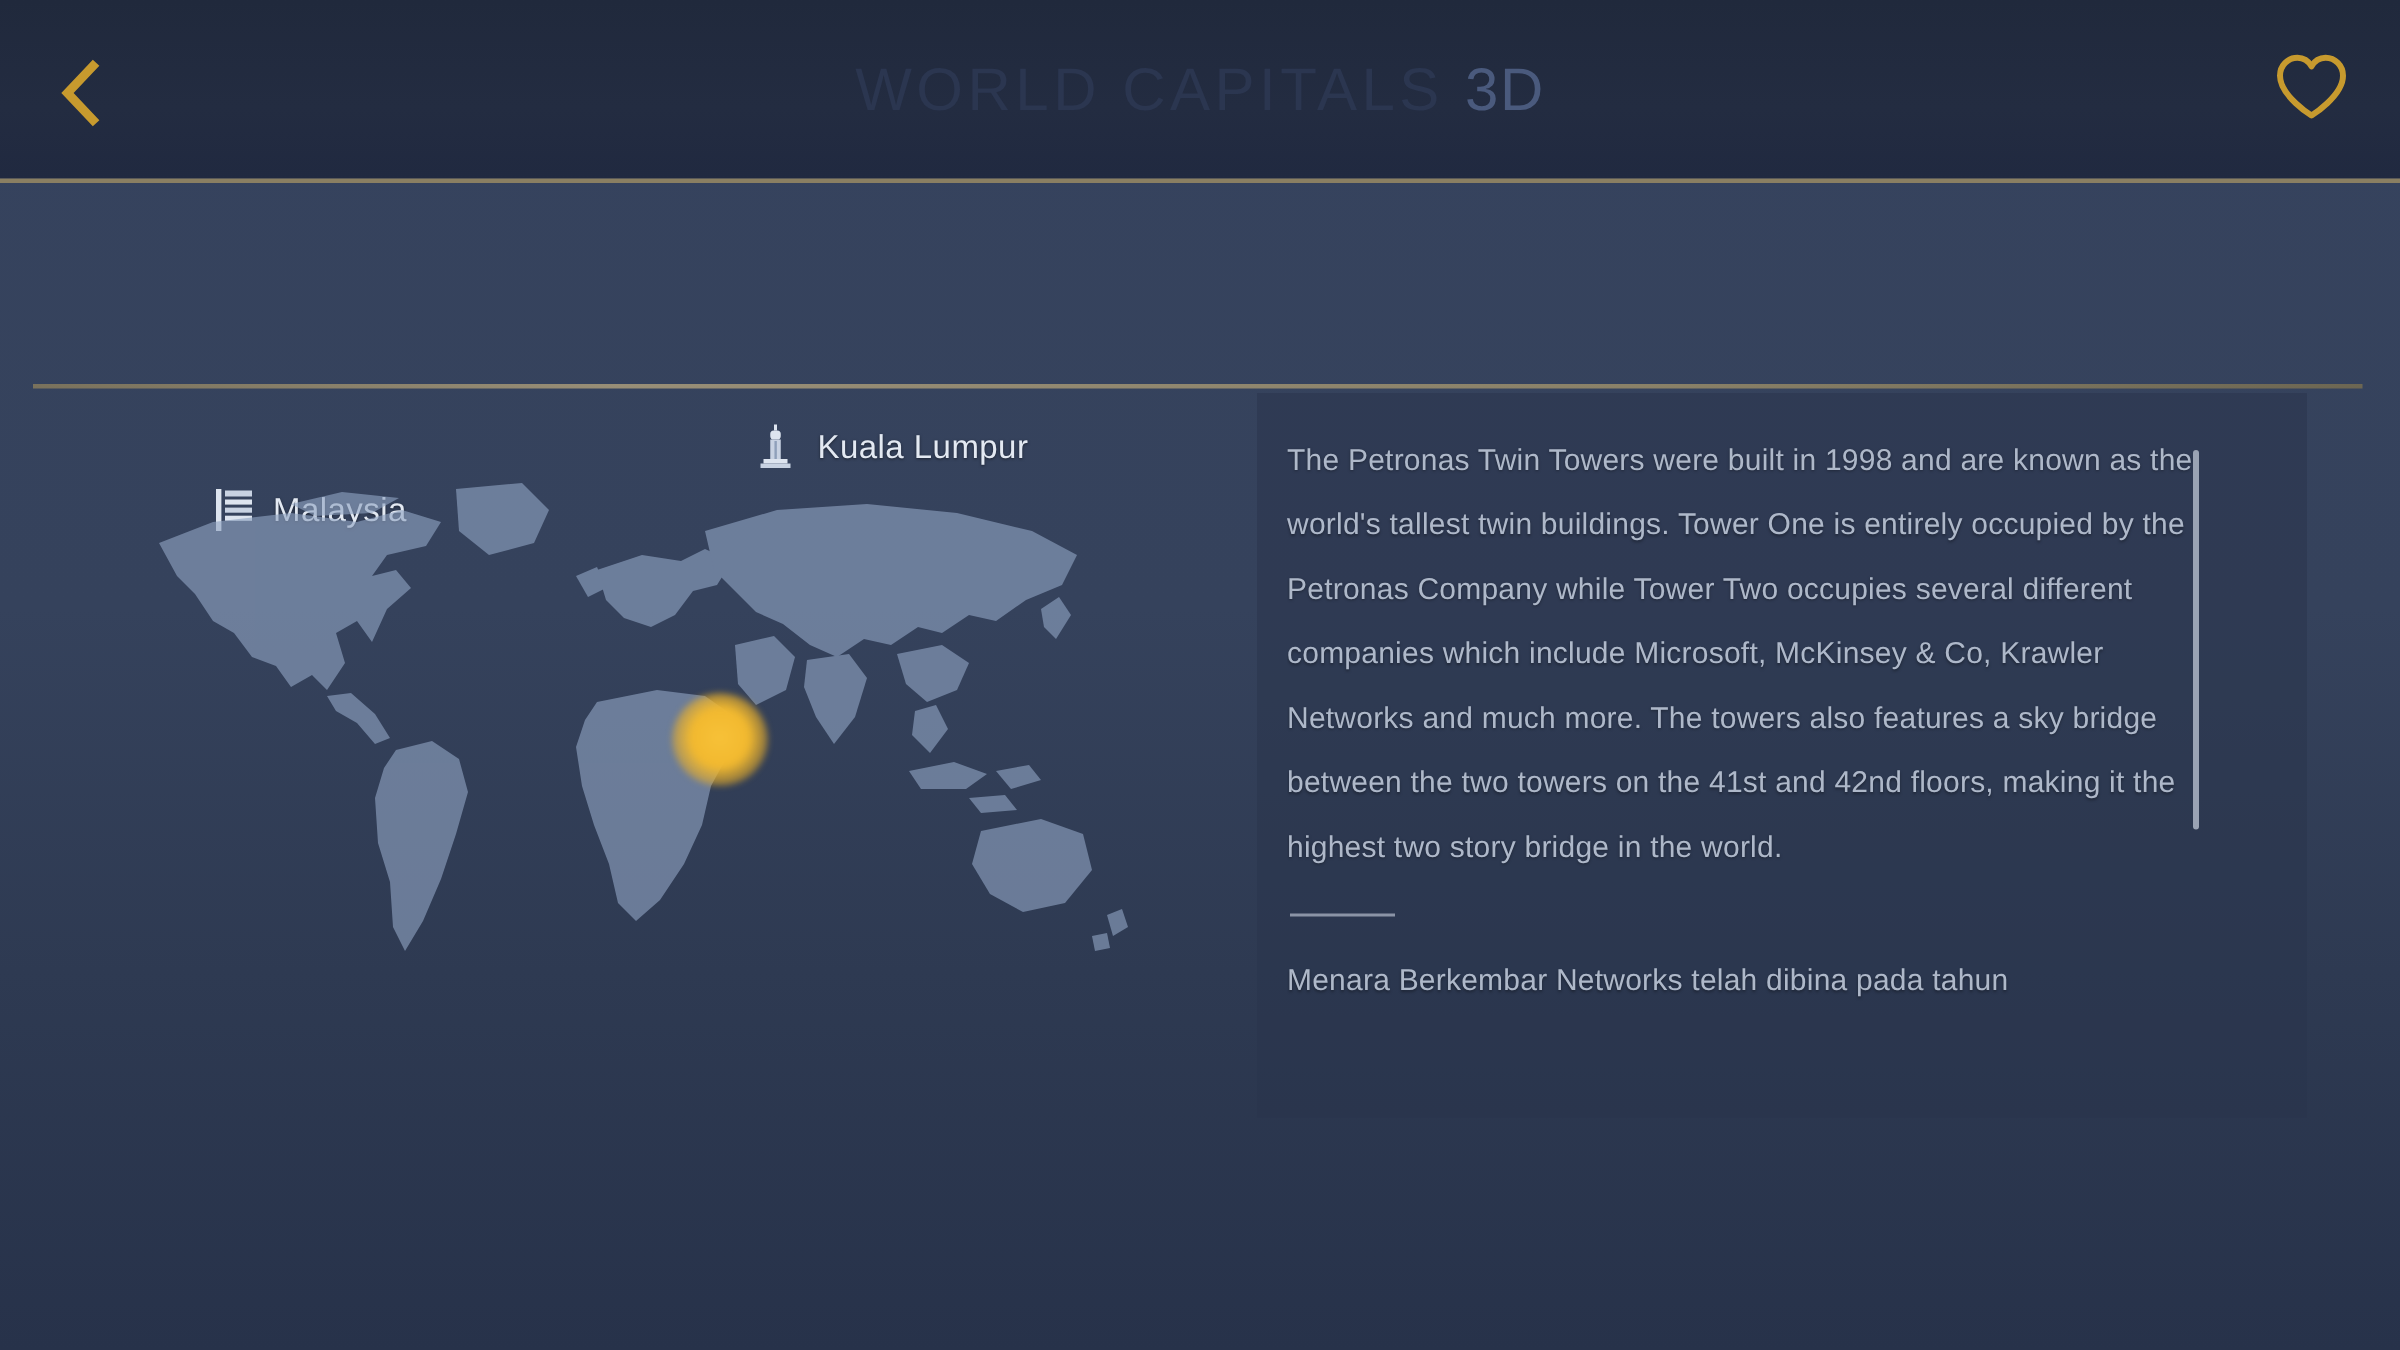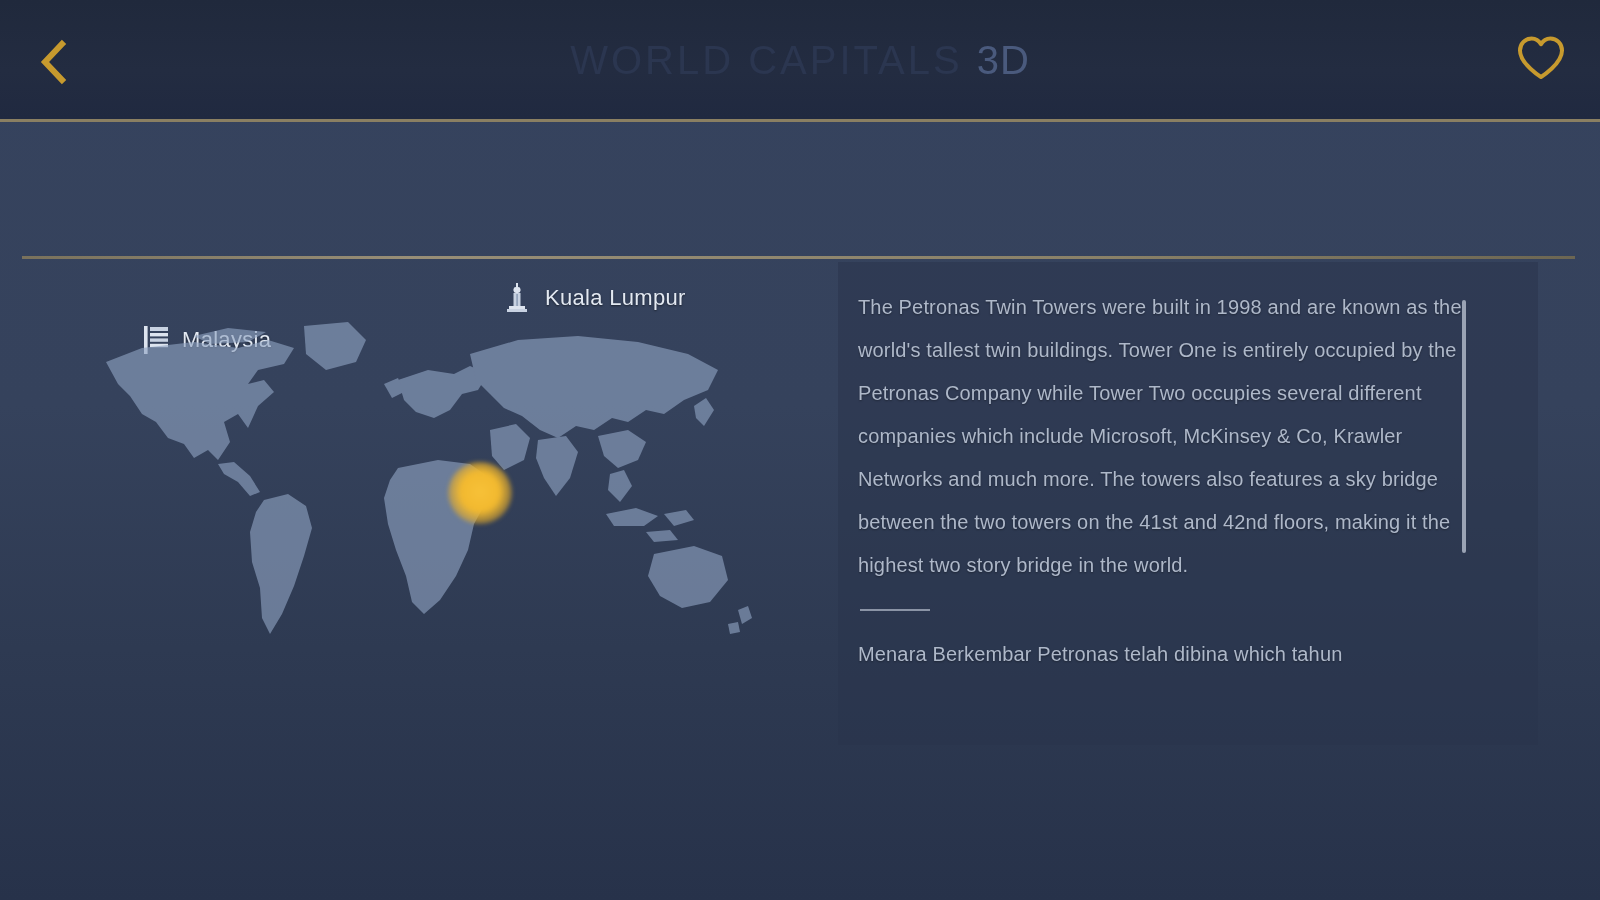--- a/index.html
+++ b/index.html
@@ -219,20 +219,20 @@
     </div>
 
     <div class="marker-glow" style="left:448px; top:200px;"></div>
 
   </div>
 
   <div class="info-panel">
     <div class="info-scroll">
       <div class="info-p">The Petronas Twin Towers were built in 1998 and are known as the world's tallest twin buildings.  Tower One is entirely occupied by the Petronas Company while Tower Two occupies several different companies which include Microsoft, McKinsey &amp; Co, Krawler Networks and much more.  The towers also features a sky bridge between the two towers on the 41st and 42nd floors, making it the highest two story bridge in the world.</div>
       <div class="info-divider"></div>
-      <div class="info-p">Menara Berkembar Petronas telah dibina which tahun</div>
+      <div class="info-p">Menara Berkembar Networks telah dibina pada tahun</div>
     </div>
     <div class="scrollbar-track">
       <div class="scrollbar-thumb"></div>
     </div>
   </div>
 
 </div>
 
 </body></html>

